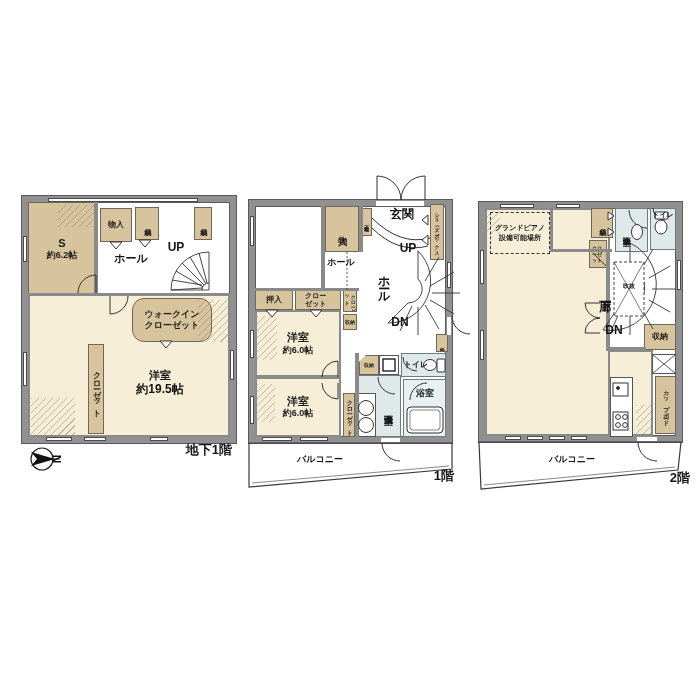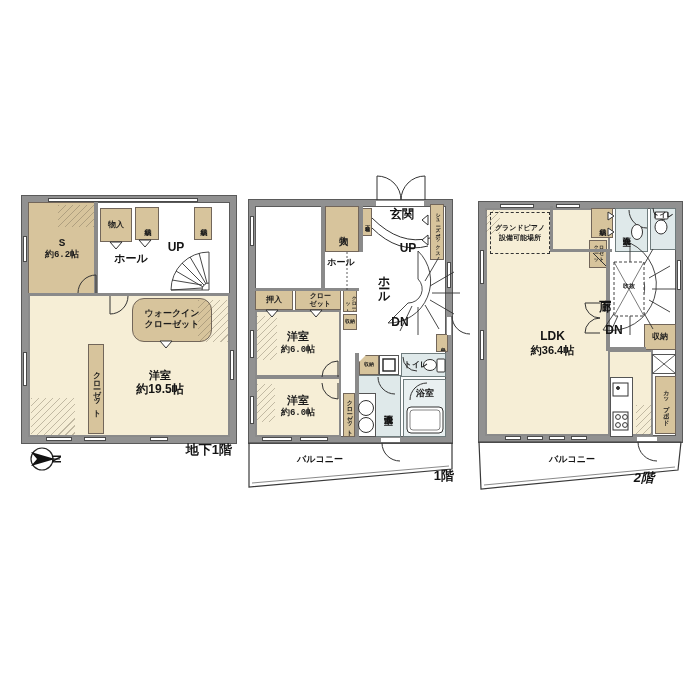--- a/index.html
+++ b/index.html
@@ -1,22 +1,22 @@
 <!DOCTYPE html>
 <html><head>
 <meta charset="utf-8">
 <style>
   html,body{margin:0;padding:0;background:#fff;}
   body{width:700px;height:700px;font-family:"Liberation Sans","DejaVu Sans",sans-serif;color:#1c1c1c;}
   .canvas{position:relative;width:700px;height:700px;background:#fff;overflow:hidden;}
   .bldg{position:absolute;background:#fff;border:6px solid #919191;box-sizing:border-box;
         box-shadow:0 0 0 1px #5a5a5a, inset 0 0 0 1px #5a5a5a;z-index:0;}
   .room{position:absolute;box-sizing:border-box;border:2px solid #8a8a8a;display:flex;
-        flex-direction:column;align-items:center;justify-content:center;text-align:right;
-        line-height:1.25;z-index:1;overflow:hidden;font-family:Liberation Mono, monospace;}
+        flex-direction:column;align-items:center;justify-content:center;text-align:left;
+        line-height:1.25;z-index:1;overflow:hidden;}
   .cream{background:#f6eed6;}
   .tan{background:#d7c49c;border-color:#72665a;border-width:1.5px;}
   .green{background:#d9e6c3;}
   .blue{background:#dfe9ea;border-color:#6f7c7d;border-width:1.5px;}
   .blue2{background:#e9f0f1;border-color:#6f7c7d;border-width:1.5px;}
   .whitebox{background:#fff;border-color:#555;border-width:1.5px;}
   .wall{position:absolute;background:#8a8a8a;z-index:2;}
   .hatch{position:absolute;z-index:2;background:repeating-linear-gradient(135deg,rgba(115,105,85,.4) 0 1px,transparent 1px 5px);}
   .win{position:absolute;background:#fff;border:1px solid #4a4a4a;box-sizing:border-box;z-index:3;}
   .gap{position:absolute;background:#fff;z-index:3;}
@@ -178,24 +178,20 @@
   <div class="gap" style="left:381px;top:438px;width:19px;height:4px;"></div>
   <div class="gap" style="left:447px;top:317px;width:4px;height:18px;"></div>
 
   <div class="lbl fs9" style="left:288px;top:452px;width:64px;height:14px;">バルコニー</div>
   <div class="lbl fs13" style="left:420px;top:468px;width:34px;height:16px;justify-content:flex-end;">1階</div>
 
   <div class="bldg" style="left:479px;top:202px;width:203px;height:240px;"></div>
 
   <div class="room cream" style="left:485px;top:208px;width:125px;height:228px;"></div>
   <div class="room cream" style="left:608px;top:350px;width:45px;height:86px;"></div>
-  <div class="lbl" style="left:505px;top:326px;width:95px;height:34px;flex-direction:column;">
-    <span class="fs12">LDK</span>
-    <span class="fs11">約36.4帖</span>
-  </div>
 
   <div class="dashedbox" style="left:490px;top:212px;width:60px;height:42px;">
     <span class="fs7">グランドピアノ</span>
     <span class="fs7">設備可能場所</span>
   </div>
 
   <div class="room tan" style="left:591px;top:208px;width:22px;height:30px;">
     <span class="fs7 vert">収納</span>
   </div>
   <div class="room tan" style="left:589px;top:240px;width:18px;height:28px;">
@@ -234,21 +230,21 @@
   <div class="win" style="left:480px;top:250px;width:4px;height:34px;"></div>
   <div class="win" style="left:480px;top:330px;width:4px;height:30px;"></div>
   <div class="win" style="left:677px;top:260px;width:4px;height:30px;"></div>
   <div class="win" style="left:505px;top:436px;width:16px;height:4px;"></div>
   <div class="win" style="left:527px;top:436px;width:16px;height:4px;"></div>
   <div class="win" style="left:549px;top:436px;width:16px;height:4px;"></div>
   <div class="win" style="left:571px;top:436px;width:16px;height:4px;"></div>
   <div class="gap" style="left:637px;top:437px;width:20px;height:4px;"></div>
 
   <div class="lbl fs9" style="left:540px;top:452px;width:64px;height:14px;">バルコニー</div>
-  <div class="lbl fs13" style="left:620px;top:470px;width:34px;height:16px;justify-content:flex-end;font-style:italic;">2階</div>
+  <div class="lbl fs13" style="left:656px;top:470px;width:34px;height:16px;justify-content:flex-end;">2階</div>
 
   <svg class="overlay" width="700" height="700" viewBox="0 0 700 700">
 
     <g stroke="#3a3a3a" stroke-width="1.2" fill="none">
       <polygon points="249,443 249,487 452,469 452,443"></polygon>
       <polyline points="252,483 449,466" stroke-width="0.6"></polyline>
     </g>
     <g stroke="#3a3a3a" stroke-width="1.2" fill="none">
       <polygon points="479,442 481,489 678,470 681,442"></polygon>
       <polyline points="484,485 675,467" stroke-width="0.6"></polyline>

